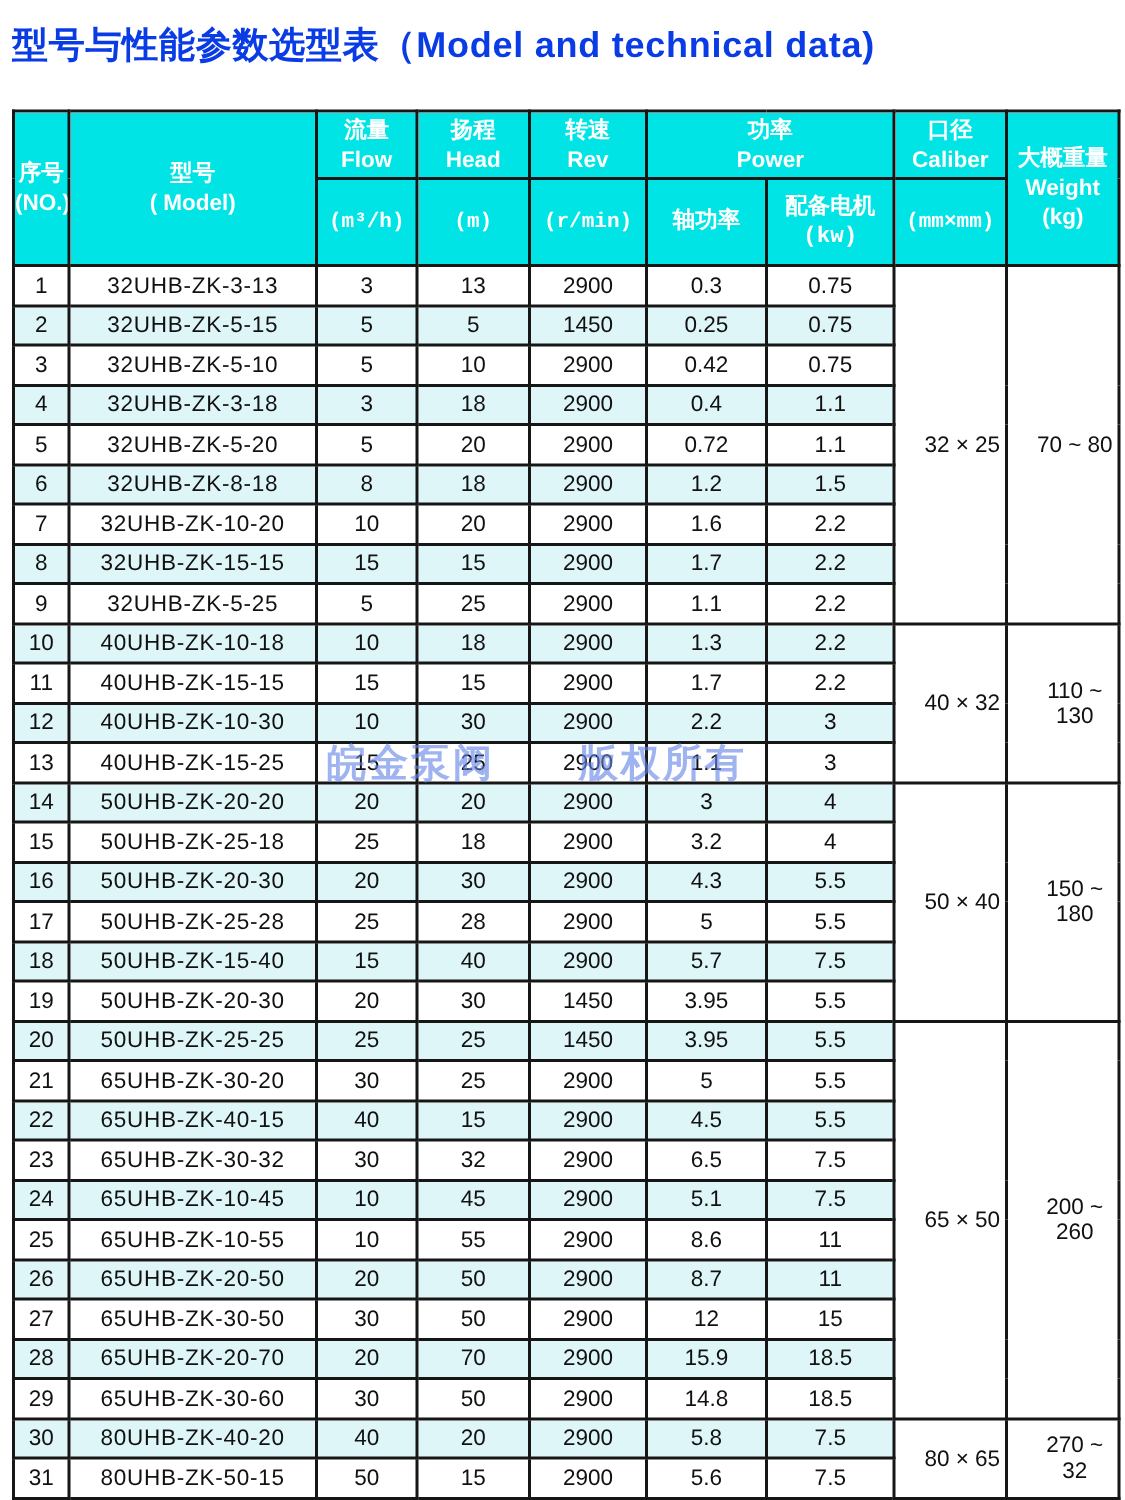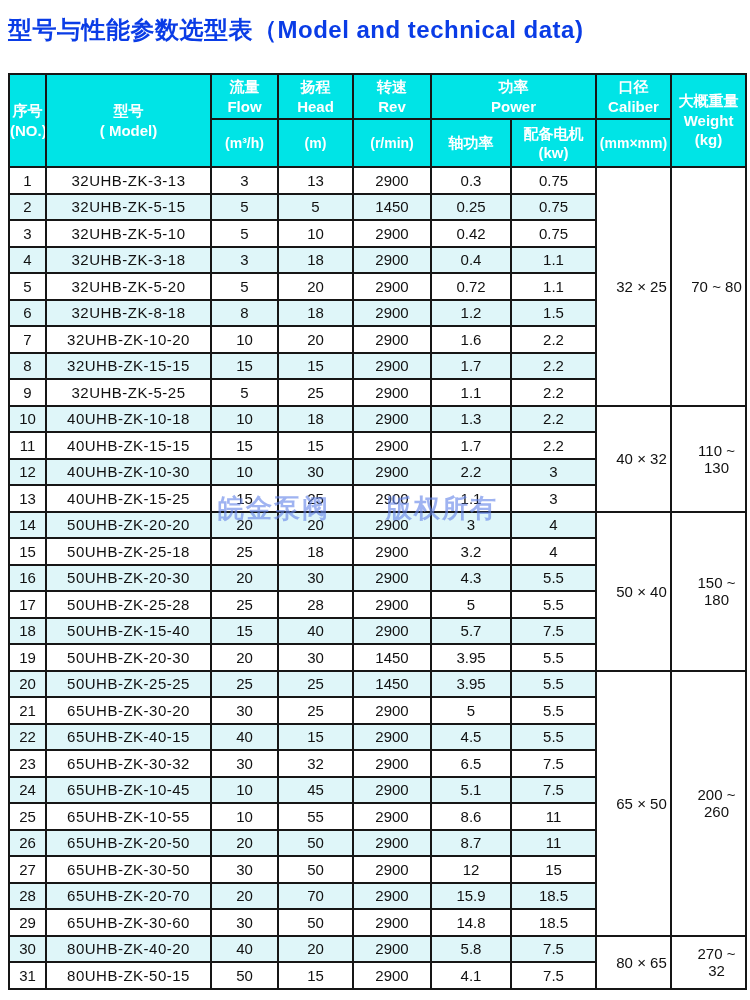--- a/index.html
+++ b/index.html
@@ -20,21 +20,21 @@
   }
   .spec th,.spec td{
     border:2px solid #161616;text-align:center;vertical-align:middle;
     padding:0;overflow:hidden;
   }
   .spec thead th{
     background:#00e4e6;color:#ffffff;font-weight:bold;
     font-size:15px;line-height:1.3;
   }
   .spec thead tr.h1{height:45px;}
-  .spec thead tr.h2{height:48px;}
+  .spec thead tr.h2{height:58px;font-family:Liberation Mono, monospace;}
   .spec thead .unit{font-weight:bold;font-size:14px;}
   .spec thead th .ln{display:block;}
   .spec tbody tr{height:26.5px;}
   .spec tbody td{font-size:15px;color:#111111;background:#ffffff;}
   .spec tbody tr.stripe td{background:#dff6f9;}
   .spec tbody td.model{letter-spacing:0.5px;}
   .spec tbody td.group{background:#ffffff;font-size:15px;padding-left:16px;}
   .spec tbody tr.stripe td.group{background:#ffffff;border-radius:25px;}
   .watermark{
     position:absolute;left:218px;top:491px;
@@ -387,19 +387,19 @@
         <td>7.5</td>
         <td rowspan="2" class="group">80 × 65</td>
         <td rowspan="2" class="group">270 ~ 32</td>
       </tr>
       <tr>
         <td>31</td>
         <td class="model">80UHB-ZK-50-15</td>
         <td>50</td>
         <td>15</td>
         <td>2900</td>
-        <td>4.1</td>
+        <td>5.6</td>
         <td>7.5</td>
       </tr>
     </tbody>
 </table>
 
 <div class="watermark">皖金泵阀　　版权所有</div>
 
 </body></html>

